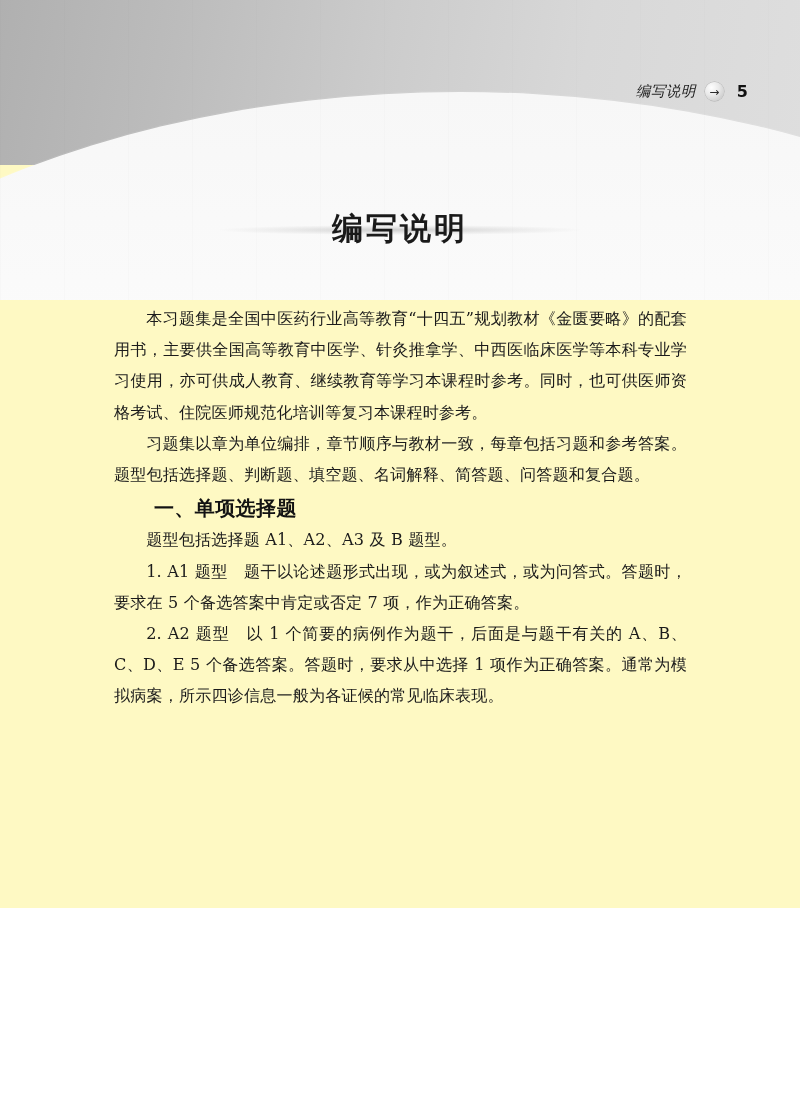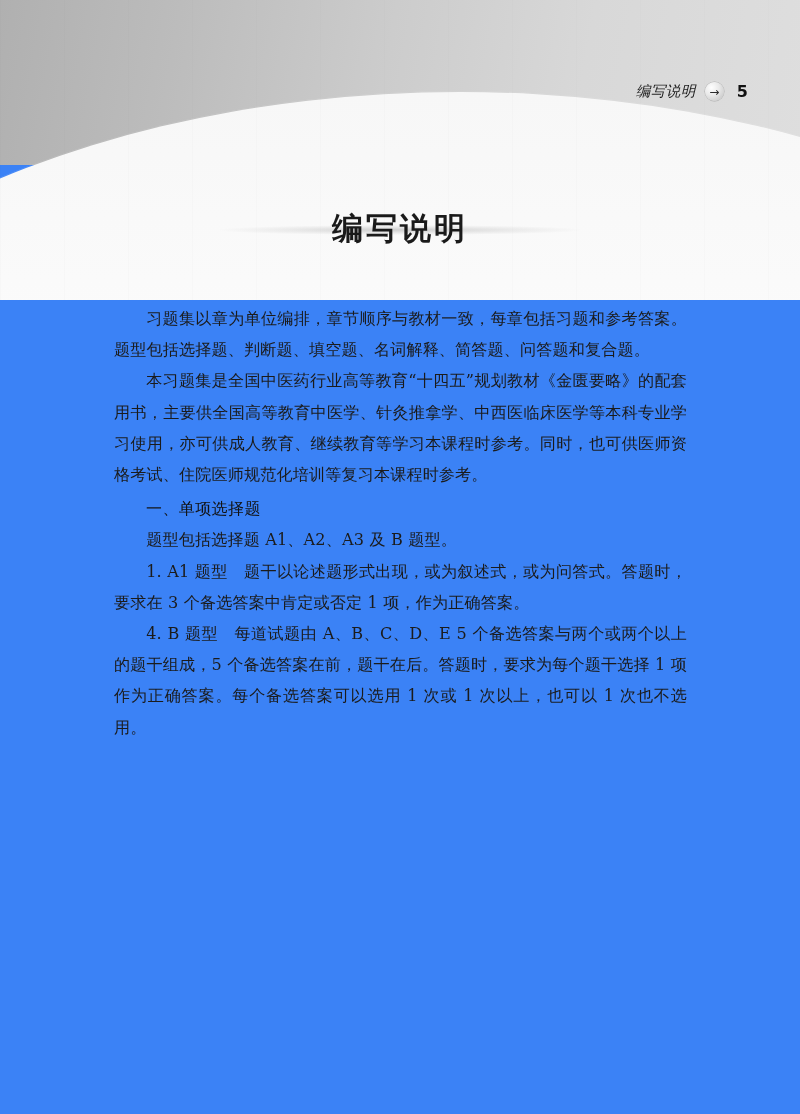--- a/index.html
+++ b/index.html
@@ -4,22 +4,22 @@
 <style>
   html, body {
     margin: 0;
     padding: 0;
     background: #ffffff;
   }
 
   #page {
     position: relative;
     width: 800px;
-    height: 1114px;
-    background: #3b82f6;
+    height: 908px;
+    background: #fef9c3;
     overflow: hidden;
     font-family: "Liberation Serif", "DejaVu Serif", serif;
   }
 
   
   .header-art {
     position: absolute;
     left: 0;
     top: 0;
     width: 800px;
@@ -152,22 +152,22 @@
     line-height: 31.2px;
     color: #1b1b1b;
     text-indent: 2em;
     text-align: justify;
     text-justify: inter-ideograph;
     letter-spacing: 0.15px;
   }
   h2.section-heading {
     margin: 3px 0 0 0;
     font-family: "DejaVu Sans", "Liberation Sans", sans-serif;
-    font-size: 16px;
-    font-weight: 400;
+    font-size: 20px;
+    font-weight: 700;
     line-height: 31.2px;
     color: #121212;
     text-indent: 2em;
     letter-spacing: 0.4px;
   }
 </style>
 </head>
 <body>
 
 <div id="page">
@@ -185,29 +185,29 @@
     <span class="running-head-page">5</span>
   </div>
 
   <div class="chapter-title-wrap">
     <h1 class="chapter-title">编写说明</h1>
   </div>
   <div class="title-shadow"></div>
 
   <div class="body-col">
 
+    <p class="para">本习题集是全国中医药行业高等教育“十四五”规划教材《金匮要略》的配套用书，主要供全国高等教育中医学、针灸推拿学、中西医临床医学等本科专业学习使用，亦可供成人教育、继续教育等学习本课程时参考。同时，也可供医师资格考试、住院医师规范化培训等复习本课程时参考。</p>
+
     <p class="para">习题集以章为单位编排，章节顺序与教材一致，每章包括习题和参考答案。题型包括选择题、判断题、填空题、名词解释、简答题、问答题和复合题。</p>
 
-    <p class="para">本习题集是全国中医药行业高等教育“十四五”规划教材《金匮要略》的配套用书，主要供全国高等教育中医学、针灸推拿学、中西医临床医学等本科专业学习使用，亦可供成人教育、继续教育等学习本课程时参考。同时，也可供医师资格考试、住院医师规范化培训等复习本课程时参考。</p>
-
     <h2 class="section-heading">一、单项选择题</h2>
 
     <p class="para">题型包括选择题 A1、A2、A3 及 B 题型。</p>
 
-    <p class="para">1. A1 题型　题干以论述题形式出现，或为叙述式，或为问答式。答题时，要求在 3 个备选答案中肯定或否定 1 项，作为正确答案。</p>
-
-
-
-    <p class="para">4. B 题型　每道试题由 A、B、C、D、E 5 个备选答案与两个或两个以上的题干组成，5 个备选答案在前，题干在后。答题时，要求为每个题干选择 1 项作为正确答案。每个备选答案可以选用 1 次或 1 次以上，也可以 1 次也不选用。</p>
+    <p class="para">1. A1 题型　题干以论述题形式出现，或为叙述式，或为问答式。答题时，要求在 5 个备选答案中肯定或否定 7 项，作为正确答案。</p>
+
+    <p class="para">2. A2 题型　以 1 个简要的病例作为题干，后面是与题干有关的 A、B、C、D、E 5 个备选答案。答题时，要求从中选择 1 项作为正确答案。通常为模拟病案，所示四诊信息一般为各证候的常见临床表现。</p>
+
+
 
   </div>
 
 </div>
 
 </body></html>

